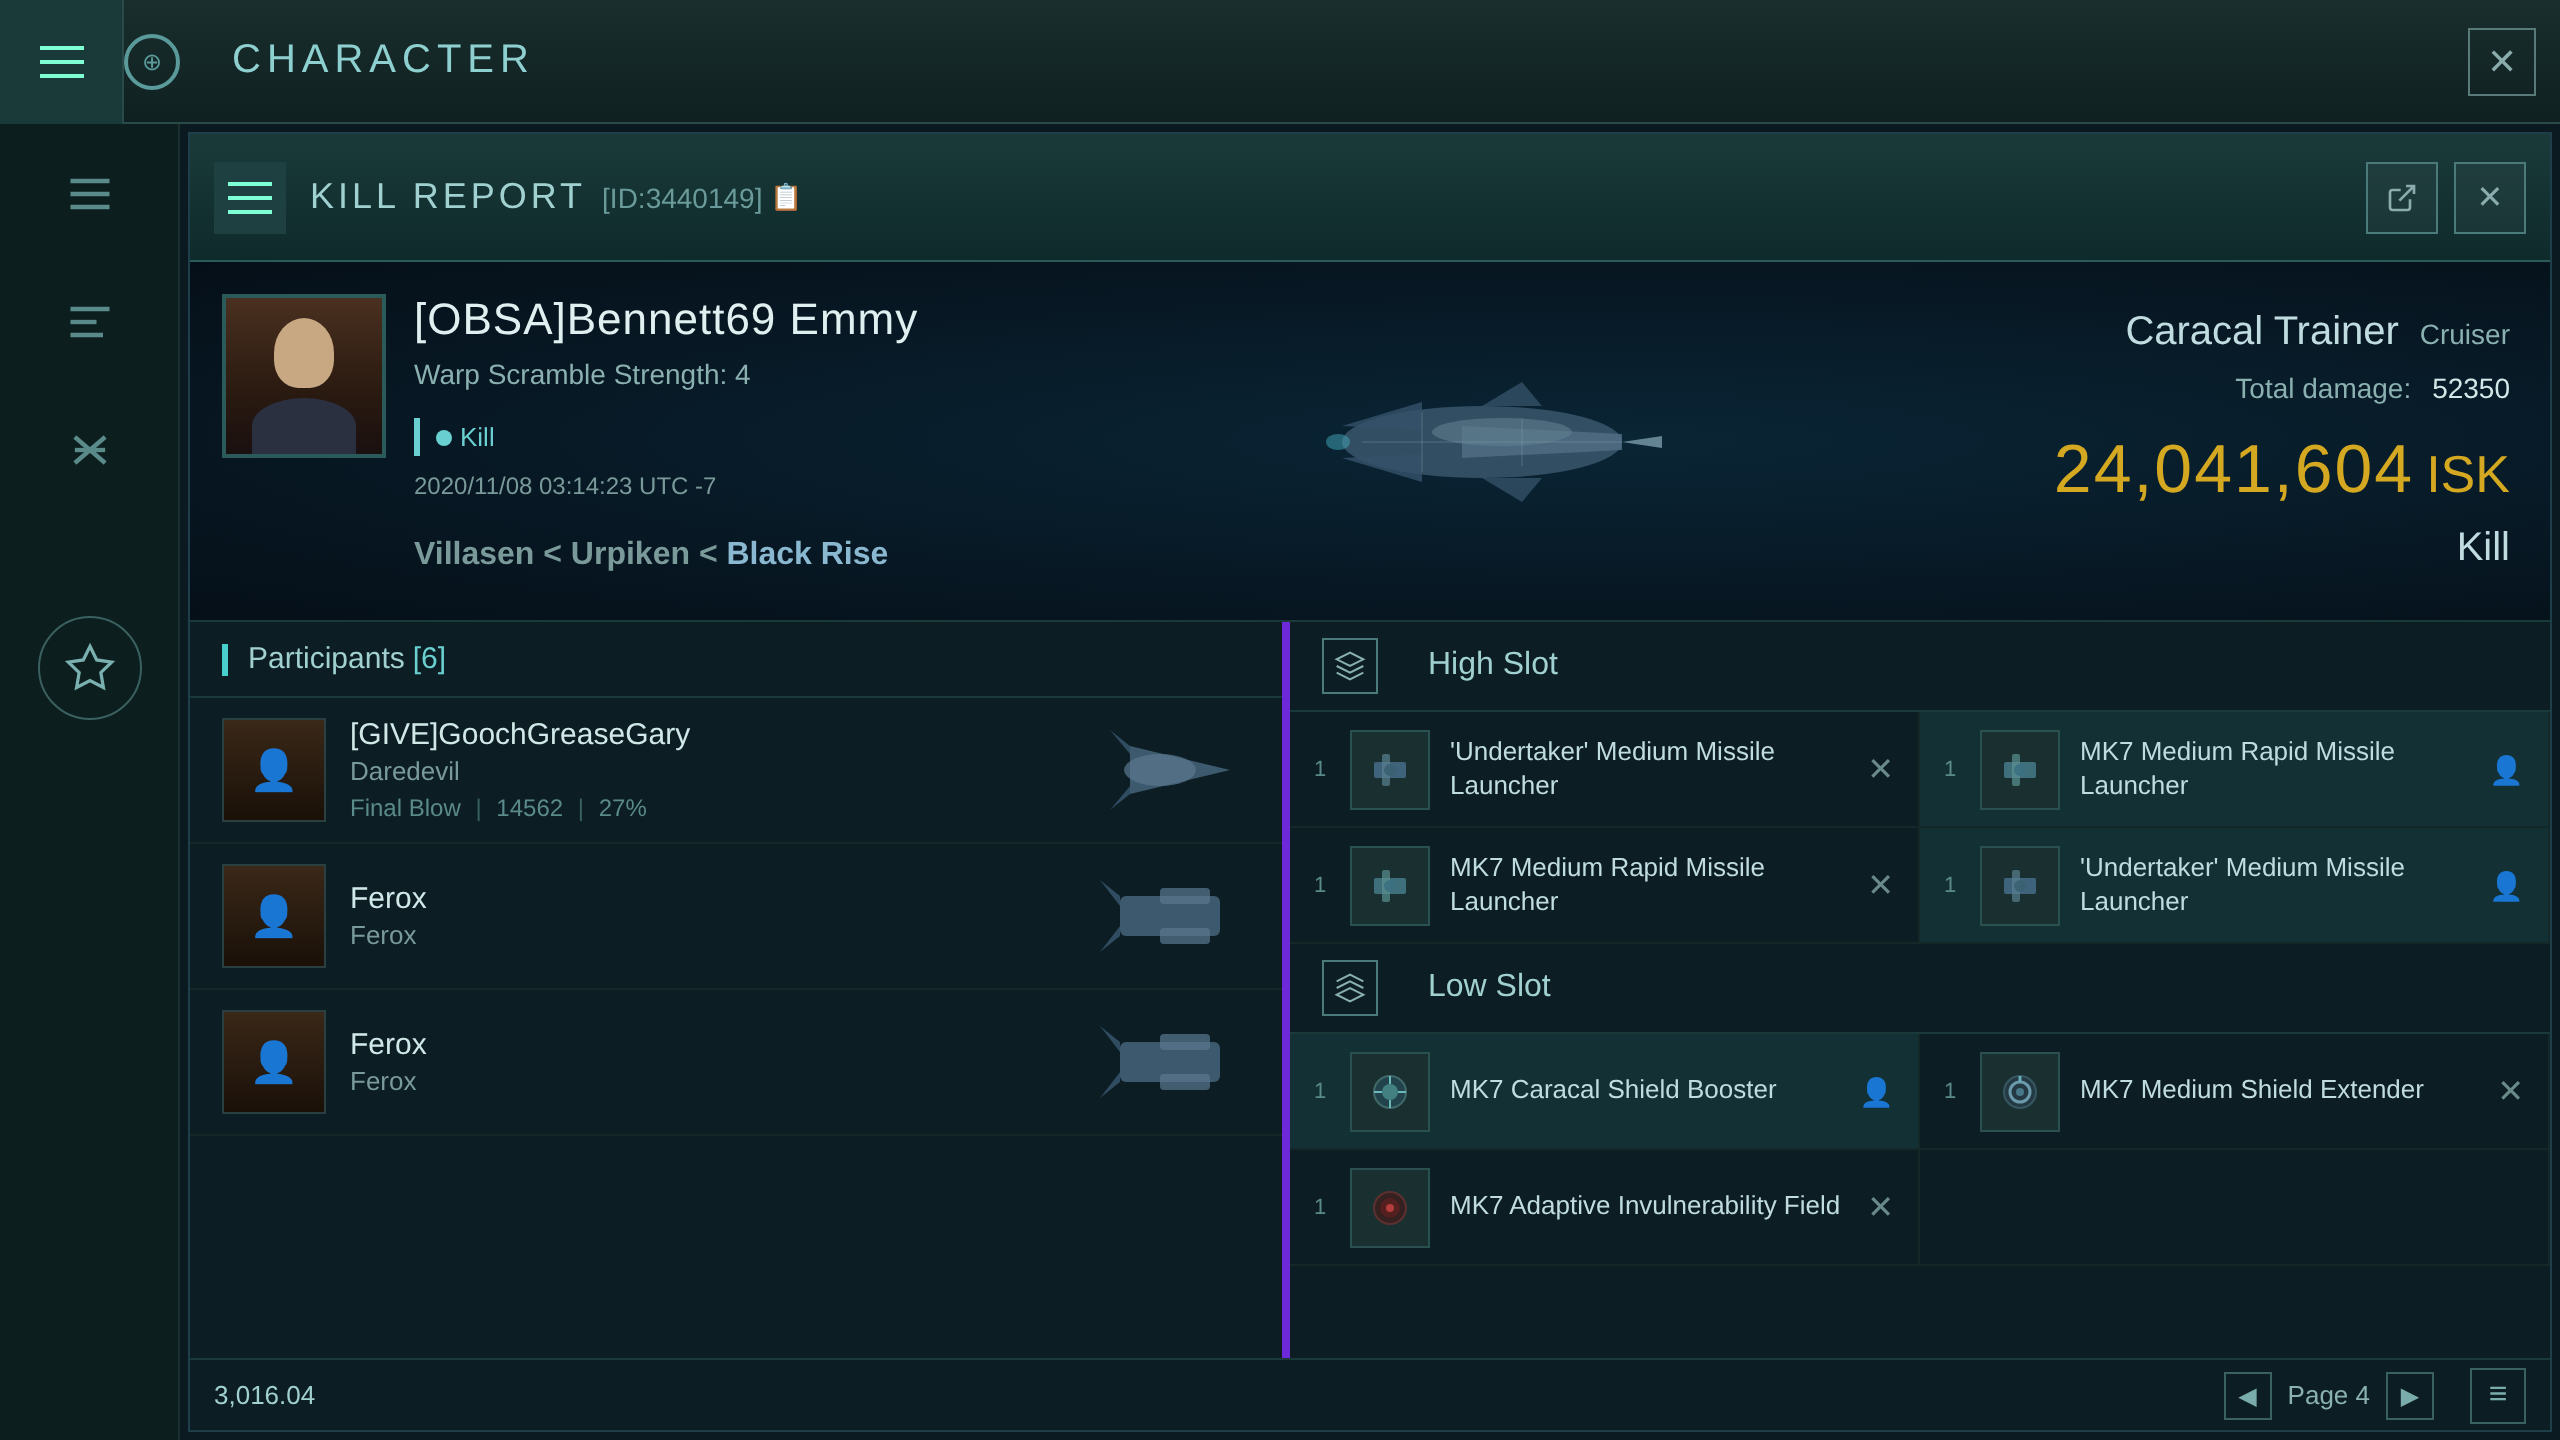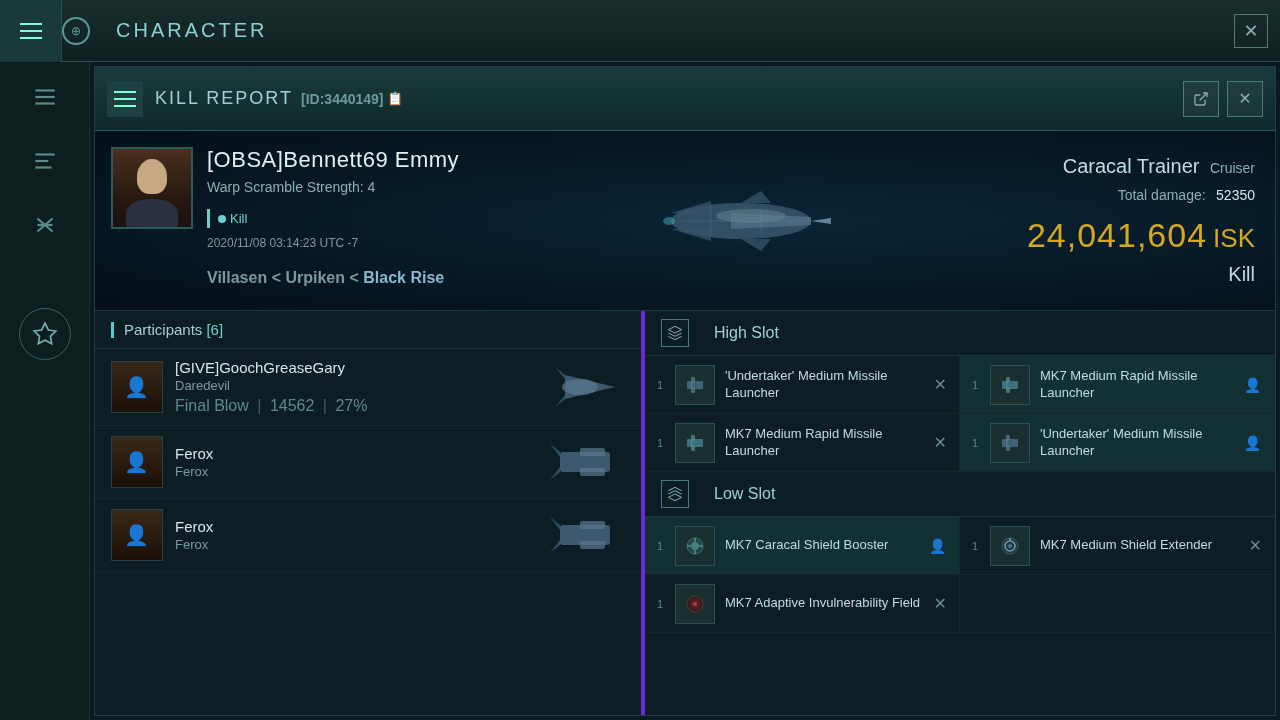--- a/index.html
+++ b/index.html
@@ -123,21 +123,20 @@
     .kr-title {
       font-size: 18px;
       letter-spacing: 2px;
       color: #a0d0d0;
       font-weight: 300;
     }
     .kr-id {
       font-size: 14px;
       color: #6a9a9a;
       margin-left: 8px;
-      font-weight: bold;
     }
     .kr-header-actions {
       margin-left: auto;
       display: flex; gap: 8px;
     }
     .kr-action-btn {
       width: 36px; height: 36px;
       border: 1px solid #4a7a7a;
       display: flex; align-items: center; justify-content: center;
       color: #8aacac;
@@ -653,21 +652,21 @@
         </div>
         <div class="participants-list">
 
           <div class="participant-item">
             <div class="p-avatar">
               <div class="p-avatar-inner">👤</div>
             </div>
             <div class="p-info">
               <div class="p-name">[GIVE]GoochGreaseGary</div>
               <div class="p-ship">Daredevil</div>
-              <div style="font-size:16px; color:#5a8a8a; margin-top:4px;">
+              <div style="font-size:12px; color:#5a8a8a; margin-top:4px;">
                 <span>Final Blow</span>
                 <span style="margin: 0 4px; color:#3a6060;">|</span>
                 <span>14562</span>
                 <span style="margin: 0 4px; color:#3a6060;">|</span>
                 <span>27%</span>
               </div>
             </div>
             <div class="p-ship-img">
               <svg viewBox="0 0 80 50" width="80" height="50">
                 <g transform="translate(40,25)">
@@ -848,15 +847,24 @@
             </div>
 
             <div class="slot-item" style="min-height:58px;"></div>
           </div>
         </div>
 
       </div>
 
     </div>
 
+    <div class="kr-bottom">
+      <span class="kr-bottom-val">3,016.04</span>
+      <div class="kr-page-nav">
+        <div class="page-nav-btn">◀</div>
+        <span class="page-label">Page 4</span>
+        <div class="page-nav-btn">▶</div>
+        <div class="filter-btn">≡</div>
+      </div>
+    </div>
 
   </div>
 </div>
 
 </body></html>

